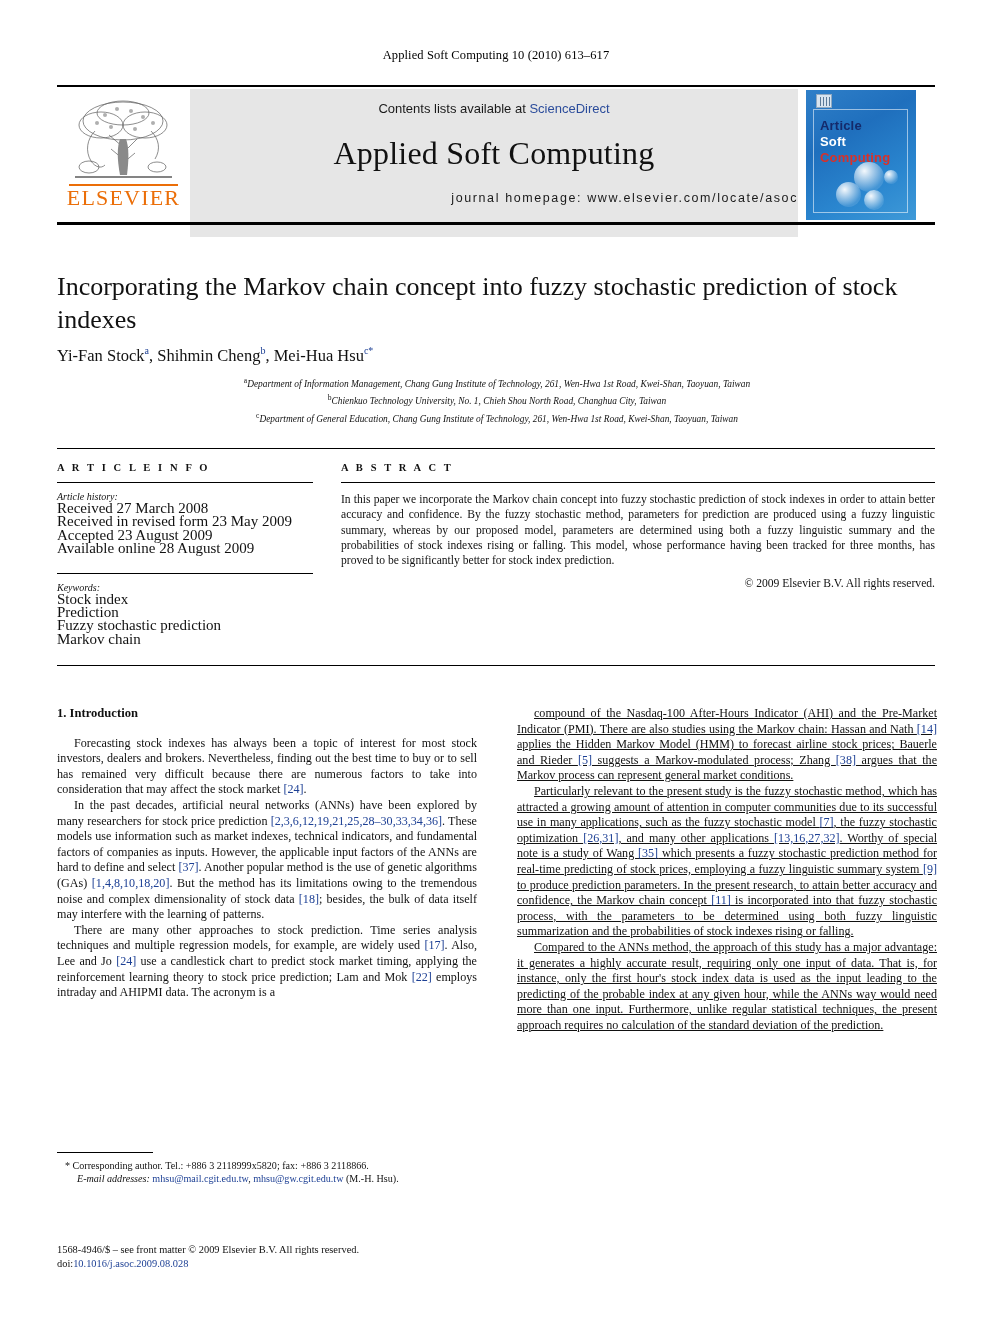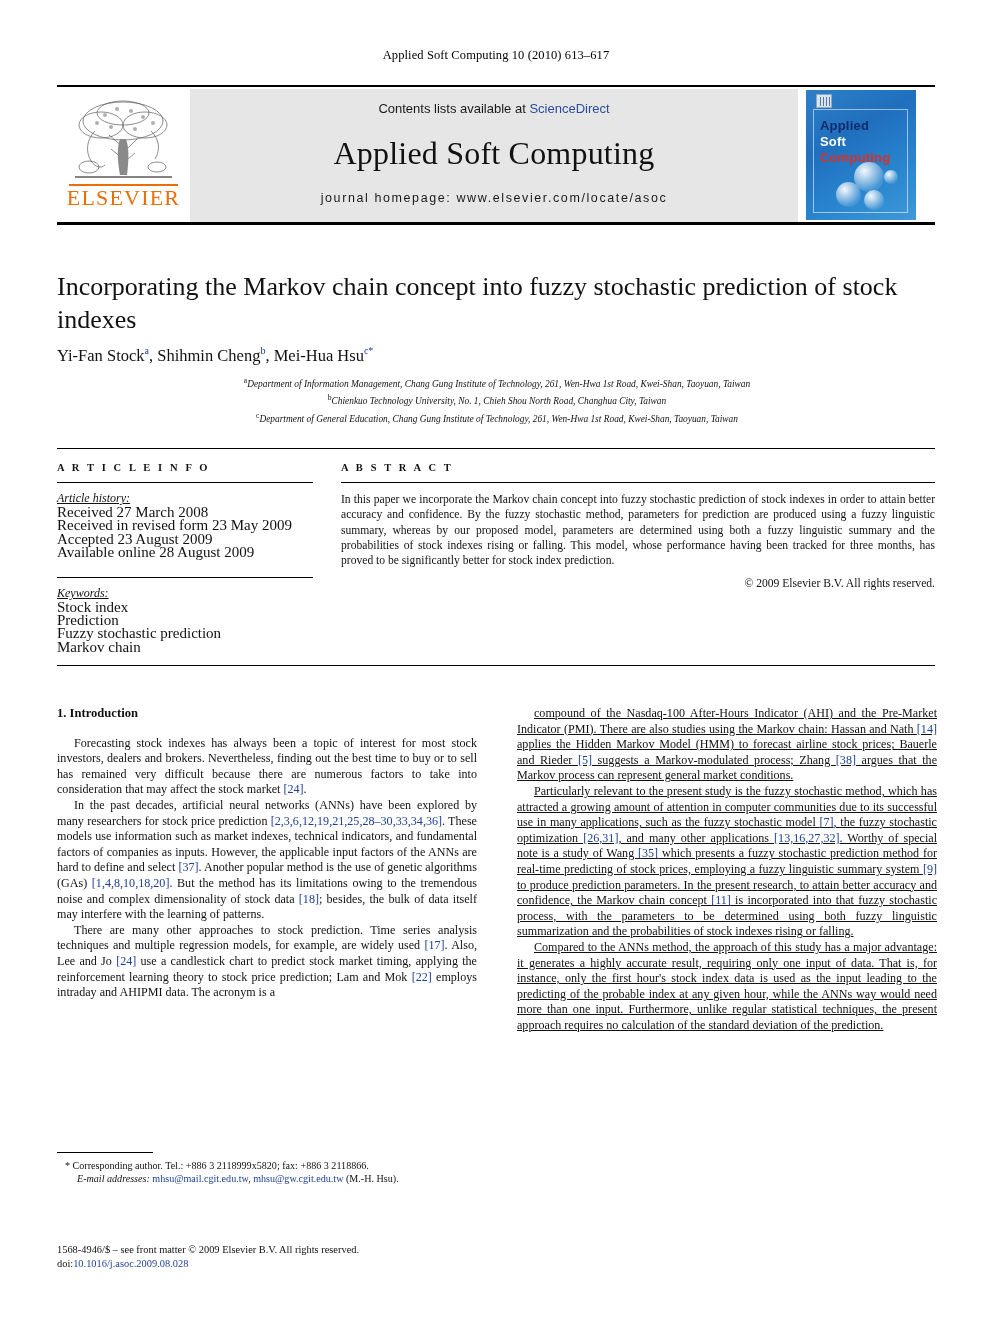--- a/index.html
+++ b/index.html
@@ -80,21 +80,21 @@
     position: absolute;
     left: 12px; top: 95px;
     width: 109px;
     height: 1.5px;
     background: #eb6e08;
   }
   .journal-band {
     position: absolute;
     left: 133px; top: 0;
     width: 608px;
-    height: 133px;
+    height: 148px;
     background: #e6e6e6;
   }
   .contents-line {
     position: absolute;
     left: 0; top: 12px;
     width: 608px;
     text-align: center;
     font-family: "Liberation Sans", sans-serif;
     font-size: 13px;
     color: #1a1a1a;
@@ -109,21 +109,21 @@
     text-align: center;
     font-family: "Liberation Serif", serif;
     font-size: 32px;
     color: #111;
     letter-spacing: 0.2px;
   }
   .journal-homepage {
     position: absolute;
     left: 0; top: 102px;
     width: 608px;
-    text-align: center;
+    text-align: right;
     font-family: "Liberation Sans", sans-serif;
     font-size: 12.5px;
     letter-spacing: 1.6px;
     color: #1a1a1a;
   }
   .cover-cell {
     position: absolute;
     left: 741px; top: 0;
     width: 137px;
     height: 133px;
@@ -266,24 +266,23 @@
     letter-spacing: 2.6px;
     color: #111;
   }
   .thin-rule {
     height: 1px;
     background: #000;
     margin-top: 9px;
   }
   .hist-title, .kw-title {
     font-style: italic;
-    font-size: 12px;
+    font-size: 10px;
     margin-top: 8px;
     color: #111;
-    text-decoration: underline;
   }
   .hist-line, .kw-line {
     font-size: 15px;
     line-height: 13.4px;
     color: #111;
   }
   .kw-block { margin-top: 17px; }
   .kw-rule { height: 1px; background: #000; }
   .abstract-text {
     margin-top: 9px;
@@ -408,21 +407,21 @@
             <i style="left:3px"></i>
               <i style="left:6px"></i>
               <i style="left:9px"></i>
               <i style="left:12px"></i>
           </div>
           <div class="cover-inner-border"></div>
           <div class="bubble b1"></div>
           <div class="bubble b2"></div>
           <div class="bubble b3"></div>
           <div class="bubble b4"></div>
-          <div class="cover-word w1">Applied</div>
+          <div class="cover-word w1">Article</div>
           <div class="cover-word w2">Soft</div>
           <div class="cover-word w3">Computing</div>
         </div>
       </div>
     </div>
     <div class="masthead-rule-bottom"></div>
   </div>
 
   <div class="title">Incorporating the Markov chain concept into fuzzy stochastic prediction of stock indexes</div>
 

